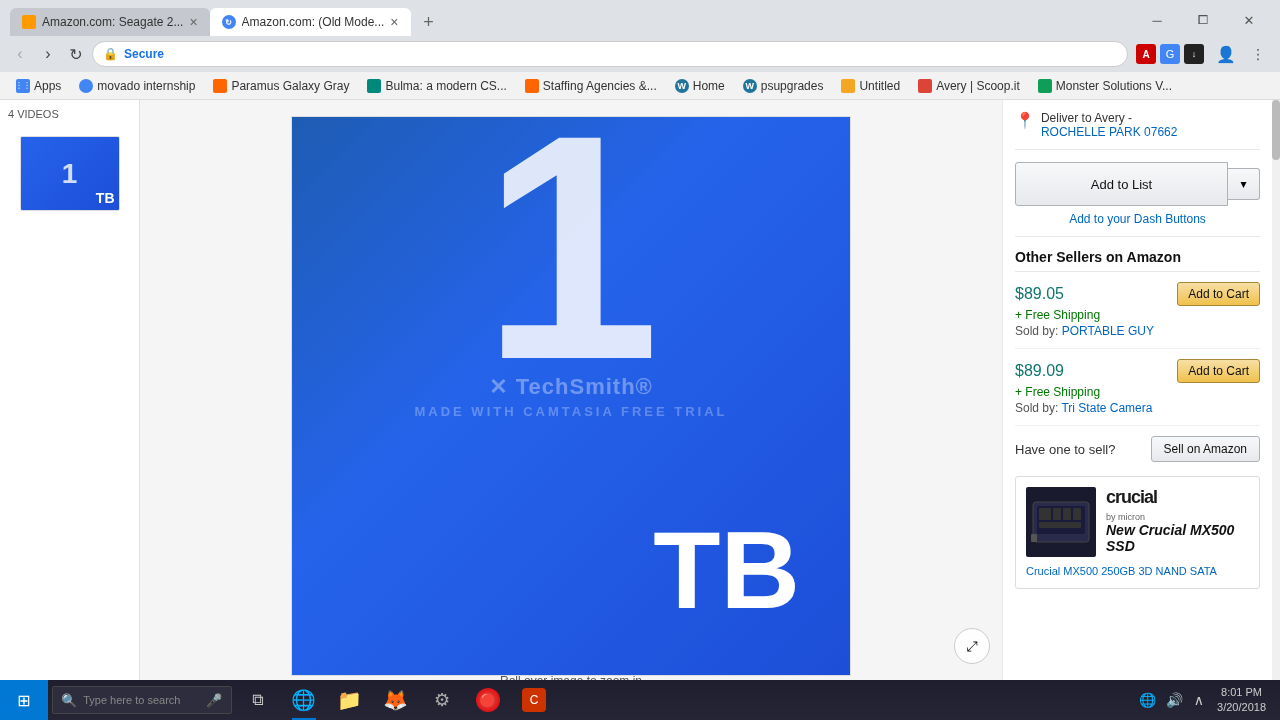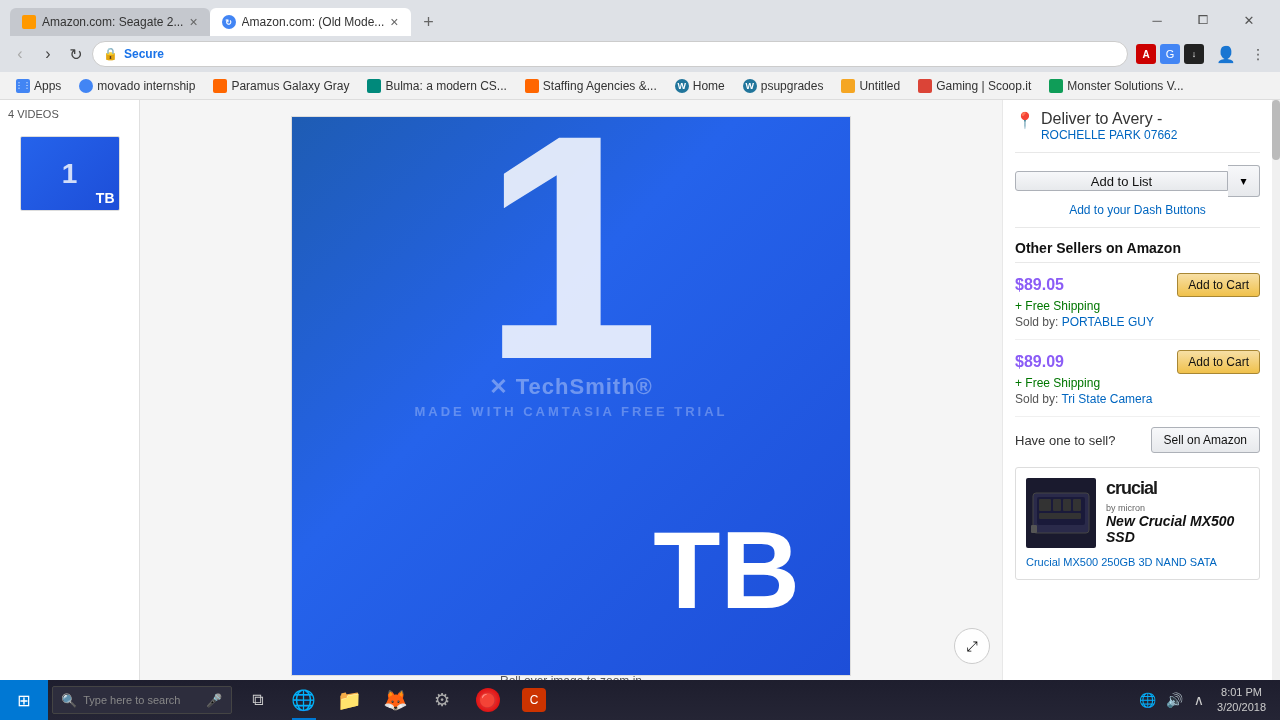--- a/index.html
+++ b/index.html
@@ -47,34 +47,34 @@
     .zoom-hint { position: absolute; bottom: 4px; left: 140px; right: 0; text-align: center; font-size: 12px; color: #555; }
     .fullscreen-btn { position: absolute; bottom: 12px; right: 12px; width: 36px; height: 36px; background: rgba(255,255,255,0.85); border-radius: 50%; display: flex; align-items: center; justify-content: center; font-size: 14px; cursor: pointer; border: 1px solid #ccc; }
 
     
     .sidebar { width: 270px; border-left: 1px solid #e8e8e8; padding: 10px 12px; overflow-y: auto; background: #fff; flex-shrink: 0; }
     .scrollbar-right { width: 8px; background: #f0f0f0; flex-shrink: 0; }
     .scrollbar-thumb { width: 8px; height: 60px; background: #bbb; border-radius: 4px; }
 
     .deliver-section { display: flex; align-items: flex-start; gap: 6px; margin-bottom: 12px; padding-bottom: 10px; border-bottom: 1px solid #e8e8e8; }
     .deliver-icon { font-size: 16px; color: #555; margin-top: 1px; flex-shrink: 0; }
-    .deliver-text { font-size: 16px; color: #333; }
+    .deliver-text { font-size: 12px; color: #333; }
     .deliver-link { color: #0066c0; font-size: 12px; text-decoration: none; display: block; }
 
     .add-list-section { margin-bottom: 12px; padding-bottom: 10px; border-bottom: 1px solid #e8e8e8; }
     .add-list-row { display: flex; align-items: center; gap: 0; }
-    .add-list-btn { flex: 1; height: 20px; background: linear-gradient(to bottom, #f7f8fa, #e7e9ec); border: 1px solid #adb1b8; border-radius: 3px 0 0 3px; font-size: 13px; color: #111; cursor: pointer; padding: 0 10px; }
+    .add-list-btn { flex: 1; height: 44px; background: linear-gradient(to bottom, #f7f8fa, #e7e9ec); border: 1px solid #adb1b8; border-radius: 3px 0 0 3px; font-size: 13px; color: #111; cursor: pointer; padding: 0 10px; }
     .add-list-dropdown { width: 32px; height: 32px; background: linear-gradient(to bottom, #f7f8fa, #e7e9ec); border: 1px solid #adb1b8; border-left: none; border-radius: 0 3px 3px 0; display: flex; align-items: center; justify-content: center; cursor: pointer; font-size: 12px; }
     .dash-btn { display: block; width: 100%; text-align: center; font-size: 12px; color: #0066c0; margin-top: 6px; cursor: pointer; }
 
     .other-sellers { margin-bottom: 10px; }
     .section-header { font-size: 14px; font-weight: bold; color: #111; margin-bottom: 10px; padding-bottom: 6px; border-bottom: 1px solid #e8e8e8; }
     .seller-row { margin-bottom: 10px; padding-bottom: 10px; border-bottom: 1px solid #f0f0f0; }
     .seller-price-row { display: flex; align-items: center; justify-content: space-between; margin-bottom: 2px; }
-    .seller-price { font-size: 16px; font-weight: bold; color: #8b5cf6; }
+    .seller-price { font-size: 16px; font-weight: normal; color: #0f766e; }
     .add-cart-btn { background: linear-gradient(to bottom, #f7dfa5, #f0c14b); border: 1px solid #a88734; border-radius: 3px; padding: 4px 10px; font-size: 12px; color: #111; cursor: pointer; white-space: nowrap; }
     .seller-shipping { font-size: 12px; color: #007600; margin-bottom: 2px; }
     .seller-soldby { font-size: 12px; color: #555; }
     .seller-soldby a { color: #0066c0; text-decoration: none; }
 
     .used-new-link { color: #0066c0; font-size: 12px; cursor: pointer; margin-bottom: 8px; display: block; }
     .have-to-sell { display: flex; align-items: center; justify-content: space-between; margin-bottom: 14px; }
     .have-to-sell-text { font-size: 13px; color: #333; }
     .sell-btn { background: linear-gradient(to bottom, #f7f8fa, #e7e9ec); border: 1px solid #adb1b8; border-radius: 3px; padding: 5px 12px; font-size: 12px; color: #111; cursor: pointer; }
 
@@ -188,21 +188,21 @@
     <div class="bookmark-item">
       <div class="bm-wp">W</div>
       <span>psupgrades</span>
     </div>
     <div class="bookmark-item">
       <div class="bm-yellow"></div>
       <span>Untitled</span>
     </div>
     <div class="bookmark-item">
       <div class="bm-red"></div>
-      <span>Gaming | Scoop.it</span>
+      <span>Avery | Scoop.it</span>
     </div>
     <div class="bookmark-item">
       <div class="bm-green"></div>
       <span>Monster Solutions V...</span>
     </div>
   </div>
 </div>
 
 <div class="page-content">
 

